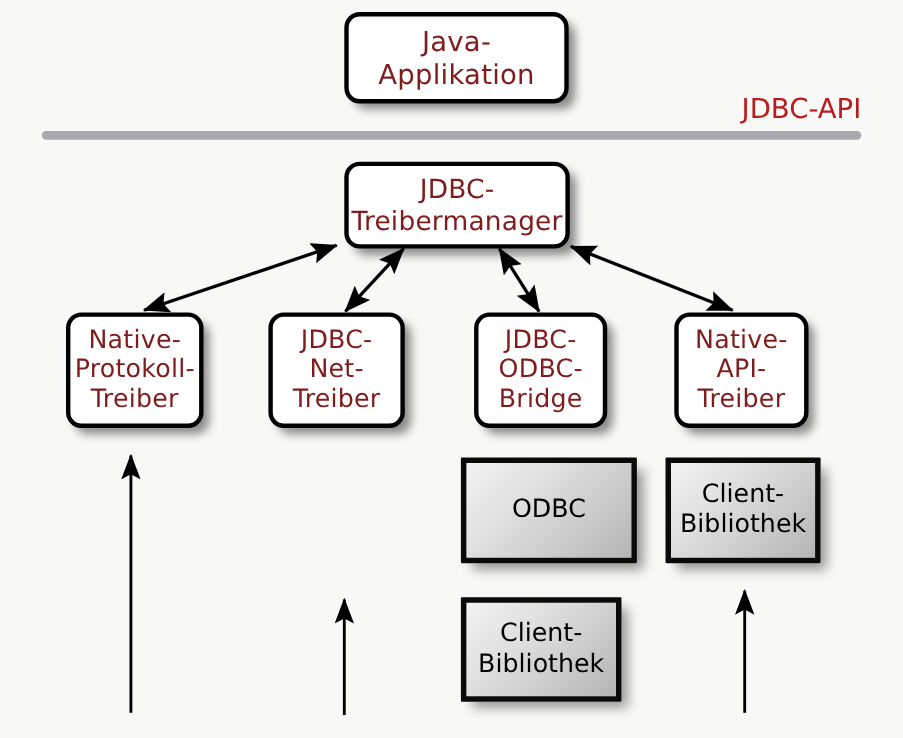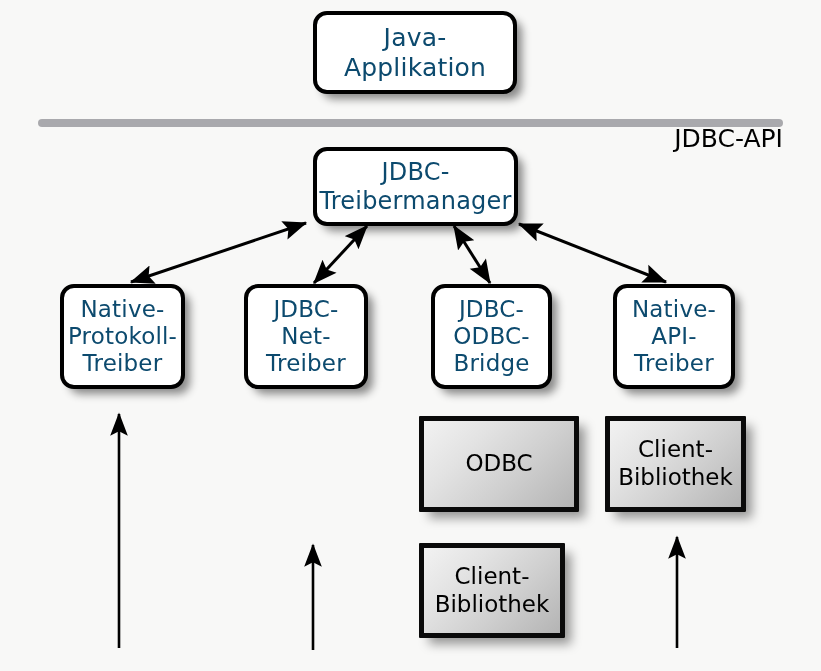--- a/index.html
+++ b/index.html
@@ -21,21 +21,21 @@
     position: absolute;
     box-sizing: border-box;
     background: #ffffff;
     border: 4px solid #000000;
     border-radius: 14px;
     box-shadow: 7px 7px 9px -2px rgba(0,0,0,0.45);
     display: flex;
     align-items: center;
     justify-content: center;
     text-align: center;
-    color: #0c4a6e;
+    color: #7f1d1d;
     line-height: 1.18;
     letter-spacing: 0.2px;
     z-index: 5;
   }
   .rbox .txt { display: block; width: 100%; white-space: pre-line; }
 
   
   .gbox {
     position: absolute;
     box-sizing: border-box;
@@ -55,24 +55,23 @@
 
   
   .apibar {
     position: absolute;
     background: #a9a9ad;
     border-radius: 4px;
     z-index: 2;
   }
   .apilabel {
     position: absolute;
-    color: #000000;
+    color: #b91c1c;
     white-space: nowrap;
     z-index: 3;
-    margin-top: 40px;
   }
 
   
   #arrows {
     position: absolute;
     left: 0; top: 0;
     width: 821px; height: 671px;
     z-index: 6;
     pointer-events: none;
   }

